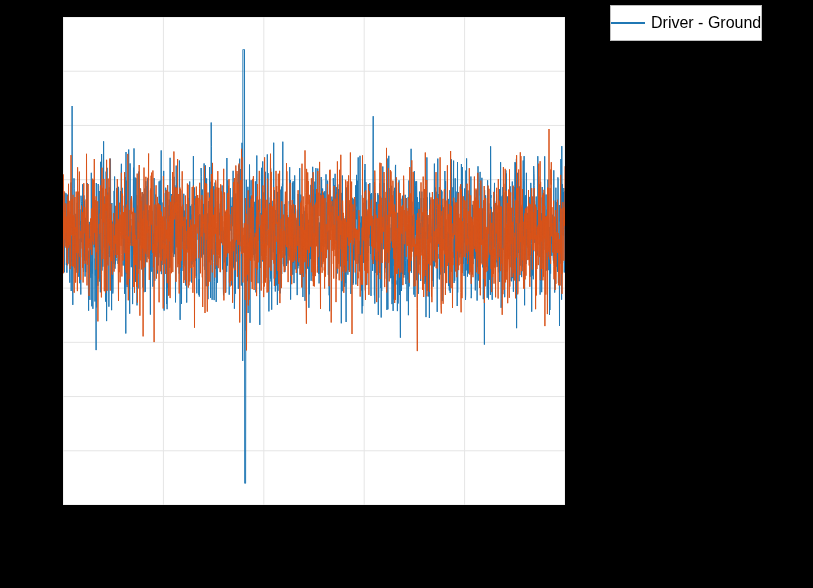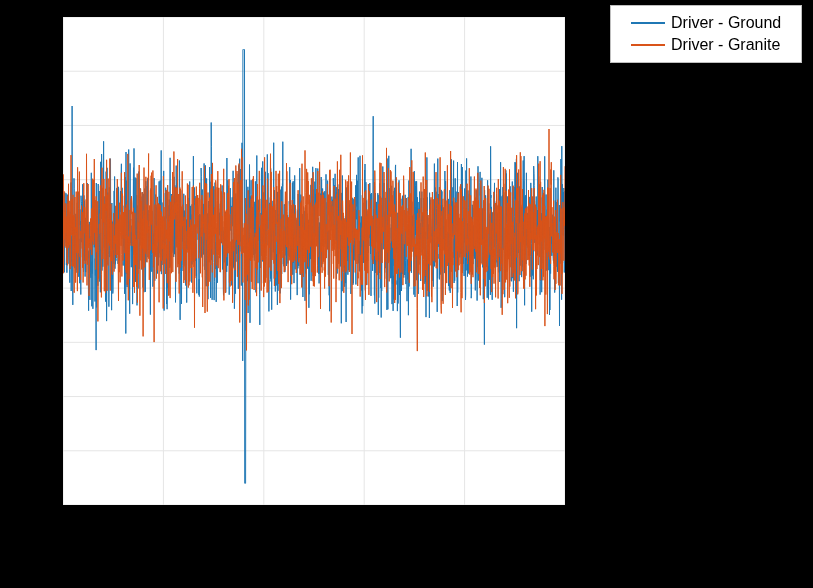--- a/index.html
+++ b/index.html
@@ -1,21 +1,21 @@
 <!DOCTYPE html>
 <html><head>
 <meta charset="utf-8">
 <style>
   html,body{margin:0;padding:0;background:#000;width:813px;height:588px;overflow:hidden;font-family:"Segoe UI",Arial,sans-serif}
   .stage{position:relative;width:813px;height:588px}
   .plot{position:absolute;left:62px;top:16px;width:504px;height:490px;background:#fff;border:1px solid #000;box-sizing:border-box}
   .grid line{stroke:#e5e5e5;stroke-width:1}
   .axis text{font-size:15px;fill:#000}
   .axis-label{font-size:18px;fill:#000}
-  .legend{position:absolute;left:610px;top:5px;background:#fff;border:1px solid #bfbfbf;padding:6px 20px;font-size:16px;line-height:22px}
+  .legend{position:absolute;left:610px;top:5px;background:#fff;border:1px solid #bfbfbf;padding:6px 0;font-size:16px;line-height:22px}
   .legend-row{display:flex;align-items:center;gap:6px;white-space:nowrap}
   .legend-swatch{width:34px;height:2px}
 </style>
 </head>
 <body>
 <div class="stage">
 
 <div class="plot">
   <svg id="plot-svg" width="502" height="488" viewBox="0 0 502 488" preserveAspectRatio="none">
     <g id="grid" class="grid">
@@ -66,19 +66,15 @@
       </g>
   <text id="xlabel" class="axis-label" text-anchor="middle" x="313" y="548">Time [s]</text>
   <text id="ylabel" class="axis-label" text-anchor="middle" transform="rotate(-90)" x="-260" y="20">Velocity [mm/s]</text>
 </svg>
 
 <div class="legend">
   <div class="legend-row">
     <div class="legend-swatch" style="background:#1f77b4"></div>
     <span>Driver - Ground</span>
   </div>
-  <div class="legend-row">
-    <div class="legend-swatch" style="background:#d95319"></div>
-    <span>Driver - Granite</span>
-  </div>
 </div>
 
 </div>
 
 </body></html>

